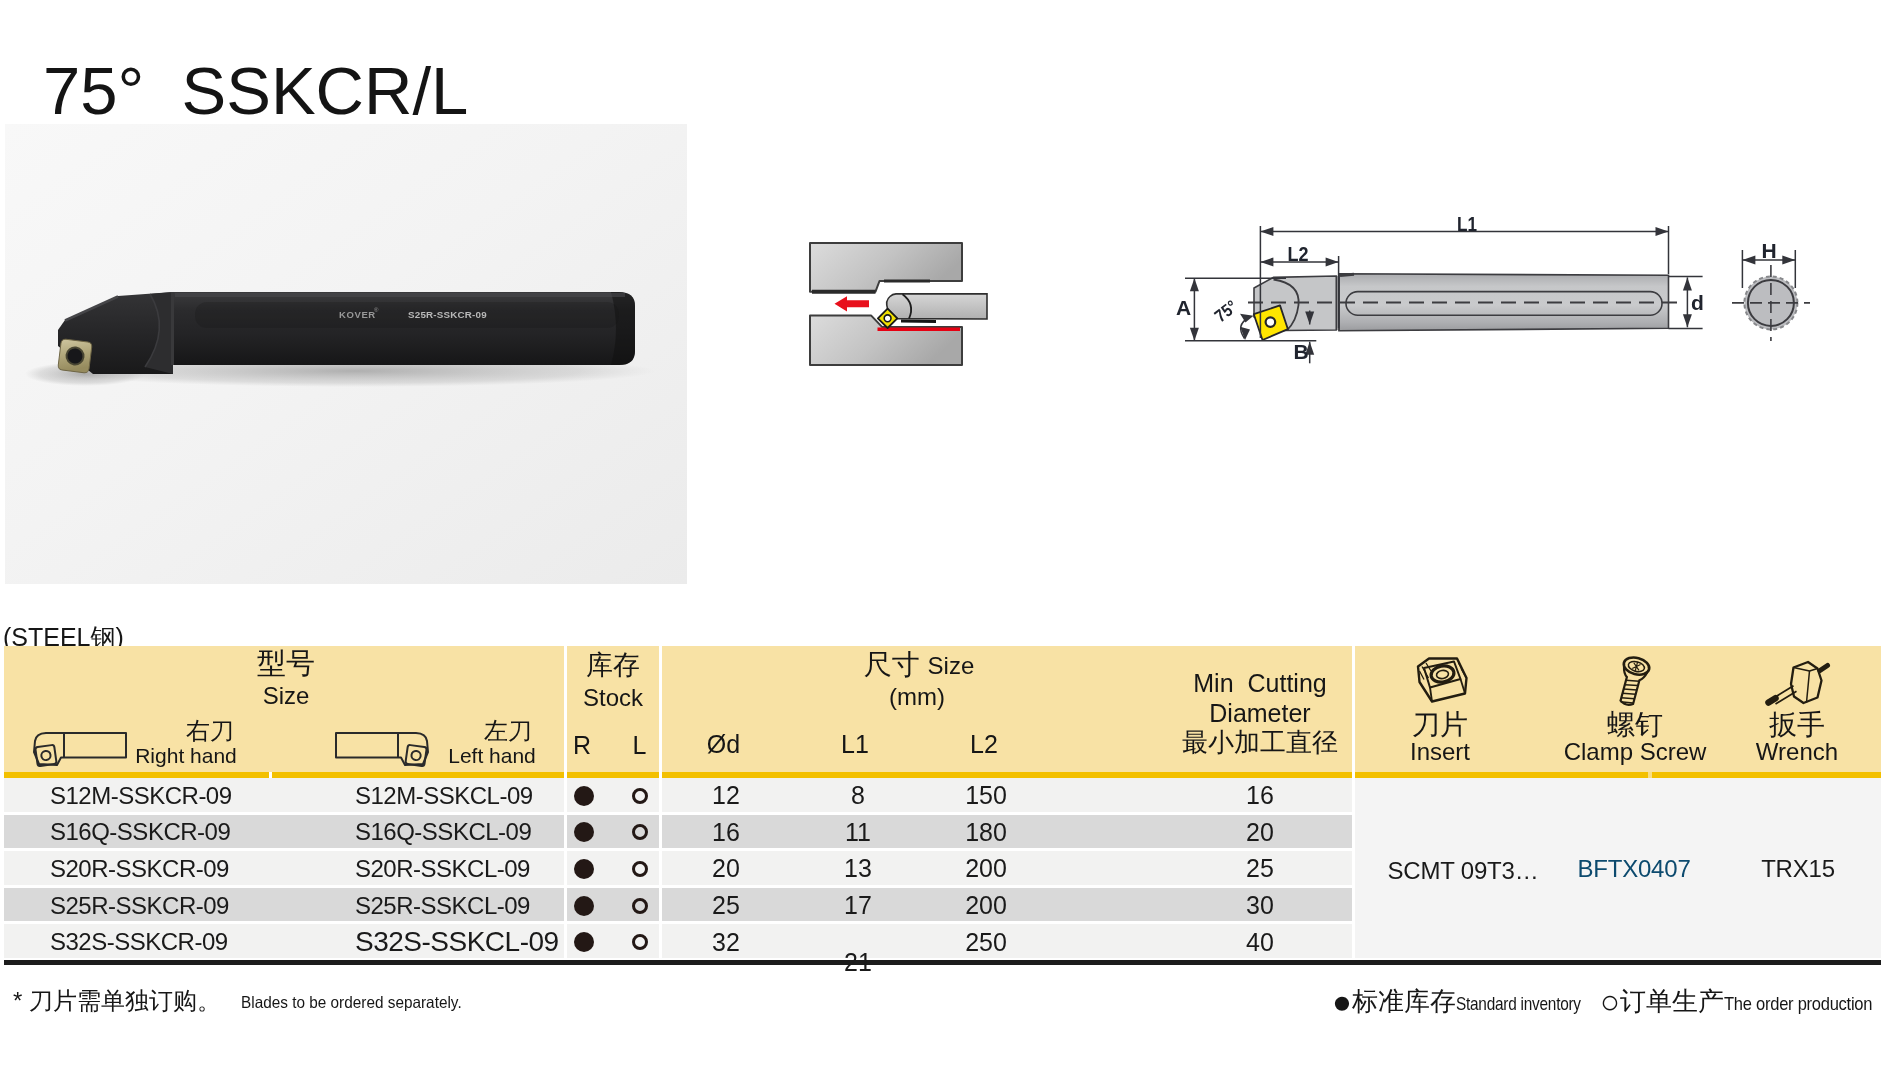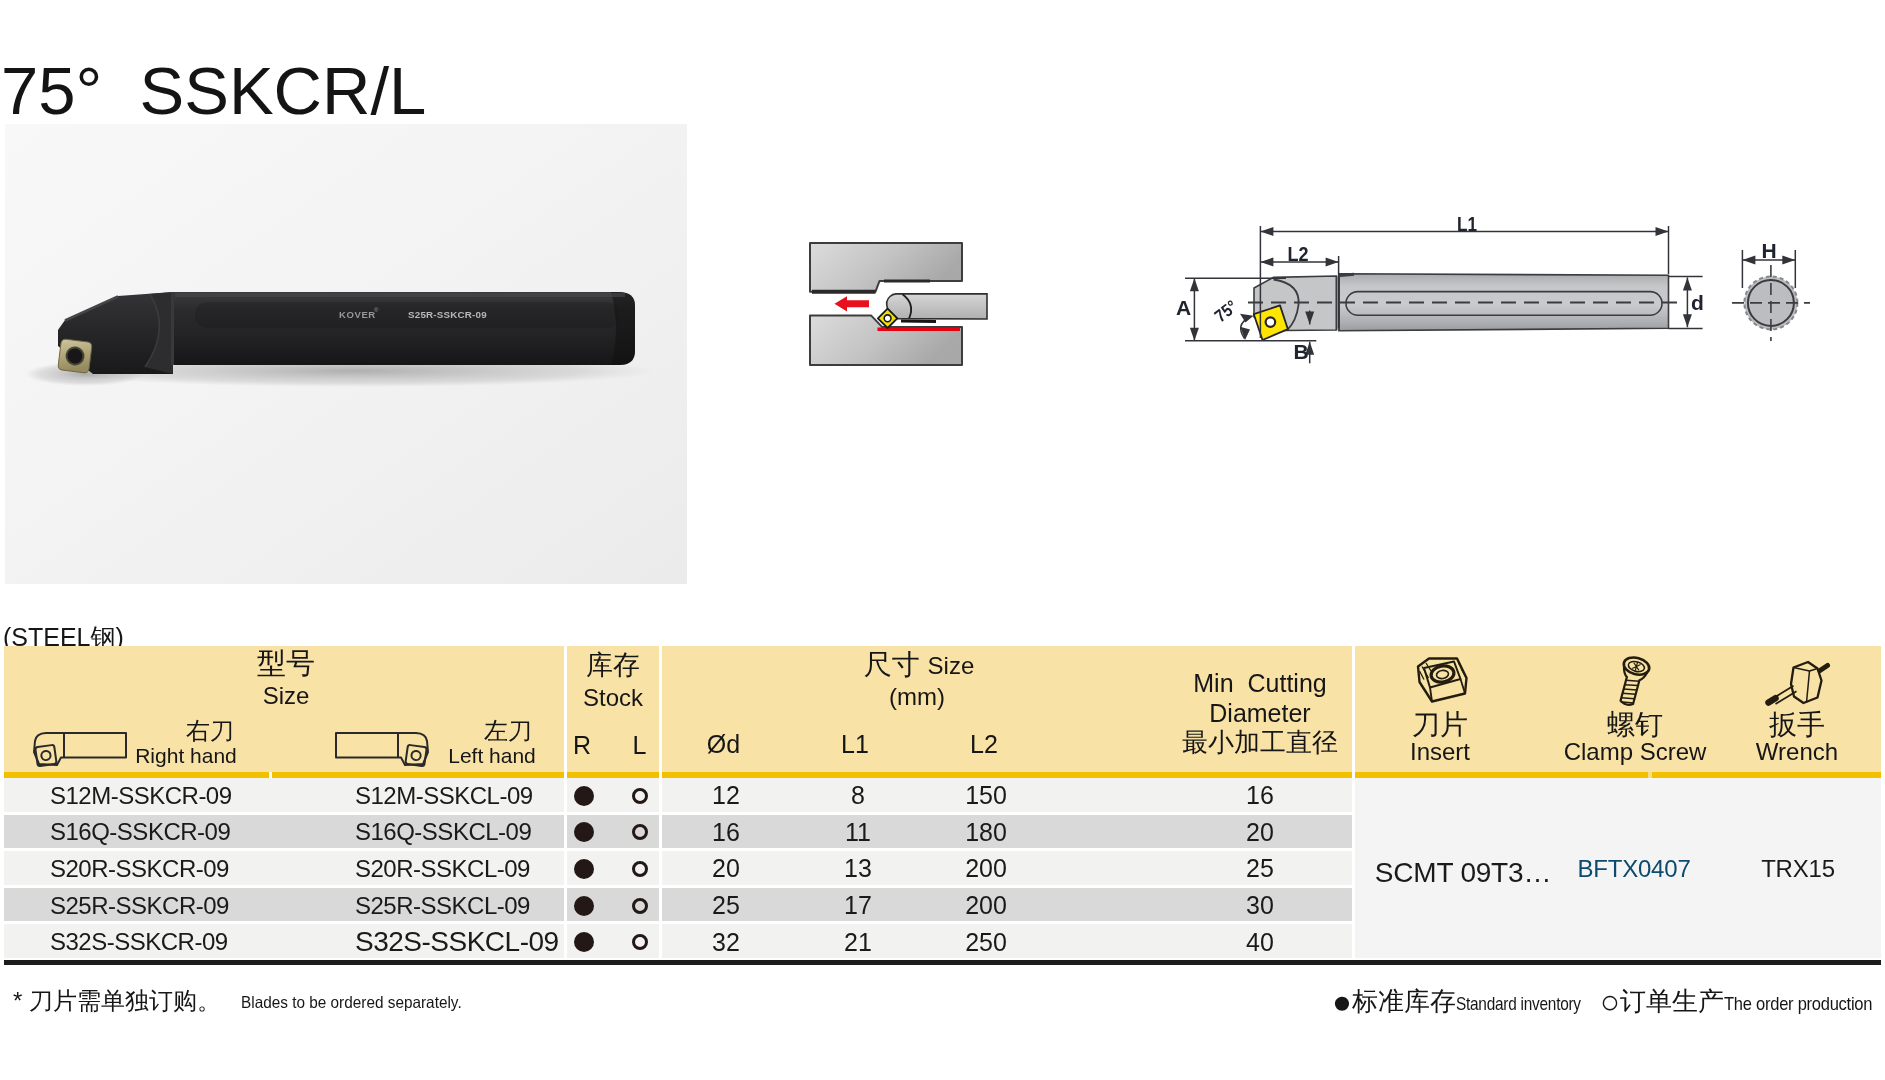--- a/index.html
+++ b/index.html
@@ -1,19 +1,19 @@
 <!DOCTYPE html>
 <html><head>
 <meta charset="utf-8">
 <style>
   html,body{margin:0;padding:0;}
   body{width:1885px;height:1080px;background:#fff;font-family:"Liberation Sans",sans-serif;position:relative;overflow:hidden;}
   .abs{position:absolute;}
   .ctr{text-align:center;}
-  #title{left:1px;top:52px;font-size:67px;color:#141414;letter-spacing:0px;white-space:pre;}
+  #title{left:1px;top:52px;font-size:67px;color:#141414;letter-spacing:0px;white-space:pre;padding-left:42px;}
   #photo{left:5px;top:124px;width:682px;height:460px;background:linear-gradient(145deg,#f8f8f8 0%,#f3f3f3 45%,#ebebeb 100%);}
   #steel{left:3px;top:621px;font-size:25px;color:#161616;}
   
   #thead{left:4px;top:646px;width:1877px;height:126px;background:#f8e2a5;}
   .goldseg{position:absolute;top:772px;height:6px;background:#f3c000;}
   .vsep{position:absolute;top:646px;height:314px;width:3px;background:#ffffff;}
   .row{position:absolute;left:4px;width:1348px;height:33.6px;}
   .rowm{position:absolute;left:1355px;width:526px;}
   .light{background:#f2f2f1;}
   .dark{background:#d9d9d9;}
@@ -357,26 +357,26 @@
 <div class="row" style="top:924.4px;">
   <div class="cell" style="left:46px;font-size:24px;letter-spacing:-0.5px;">S32S-SSKCR-09</div>
   <div class="cell" style="left:351px;font-size:28px;letter-spacing:-0.5px;">S32S-SSKCL-09</div>
   <div class="cell" style="left:569.5px;">
       <span class="dot"></span>
     </div>
   <div class="cell" style="left:627.5px;">
       <span class="ring"></span>
     </div>
   <div class="cell cc" style="left:672px;width:100px;font-size:25px;">32</div>
-  <div class="cell cc" style="left:804px;width:100px;font-size:25px;">21</div>
+  <div class="cell cc" style="left:804px;width:100px;font-size:25px;margin-top:20px;">21</div>
   <div class="cell cc" style="left:932px;width:100px;font-size:25px;">250</div>
   <div class="cell cc" style="left:1206px;width:100px;font-size:25px;">40</div>
 </div>
 
-<div class="abs ctr" style="left:1363px;top:857px;width:200px;font-size:28px;letter-spacing:-0.2px;color:#1a1a1a;">SCMT 09T3…</div>
+<div class="abs ctr" style="left:1363px;top:857px;width:200px;font-size:24px;letter-spacing:-0.2px;color:#1a1a1a;">SCMT 09T3…</div>
 <div class="abs ctr" style="left:1534px;top:855px;width:200px;font-size:24px;letter-spacing:-0.2px;color:#0c4a6e;">BFTX0407</div>
 <div class="abs ctr" style="left:1698px;top:855px;width:200px;font-size:24px;letter-spacing:-0.2px;color:#1a1a1a;">TRX15</div>
 
 <div class="abs" style="left:13px;top:985px;font-size:24px;color:#161616;white-space:nowrap;">* 刀片需单独订购。</div>
 <div class="abs" style="left:241px;top:993px;font-size:16.5px;color:#161616;white-space:nowrap;transform:scaleX(0.93);transform-origin:left;">Blades to be ordered separately.</div>
 <div class="abs" style="left:1332px;top:983px;color:#161616;white-space:nowrap;">
   <span style="font-size:33px;vertical-align:-3px;">●</span><span style="font-size:26px;">标准库存</span><span style="font-size:19px;display:inline-block;transform:scaleX(0.81);transform-origin:left;width:123px;letter-spacing:-0.3px;">Standard inventory</span><span style="font-size:33px;vertical-align:-3px;margin-left:21px;">○</span><span style="font-size:26px;">订单生产</span><span style="font-size:19px;display:inline-block;transform:scaleX(0.87);transform-origin:left;width:144px;letter-spacing:-0.3px;">The order production</span>
 </div>
 
 </body></html>

